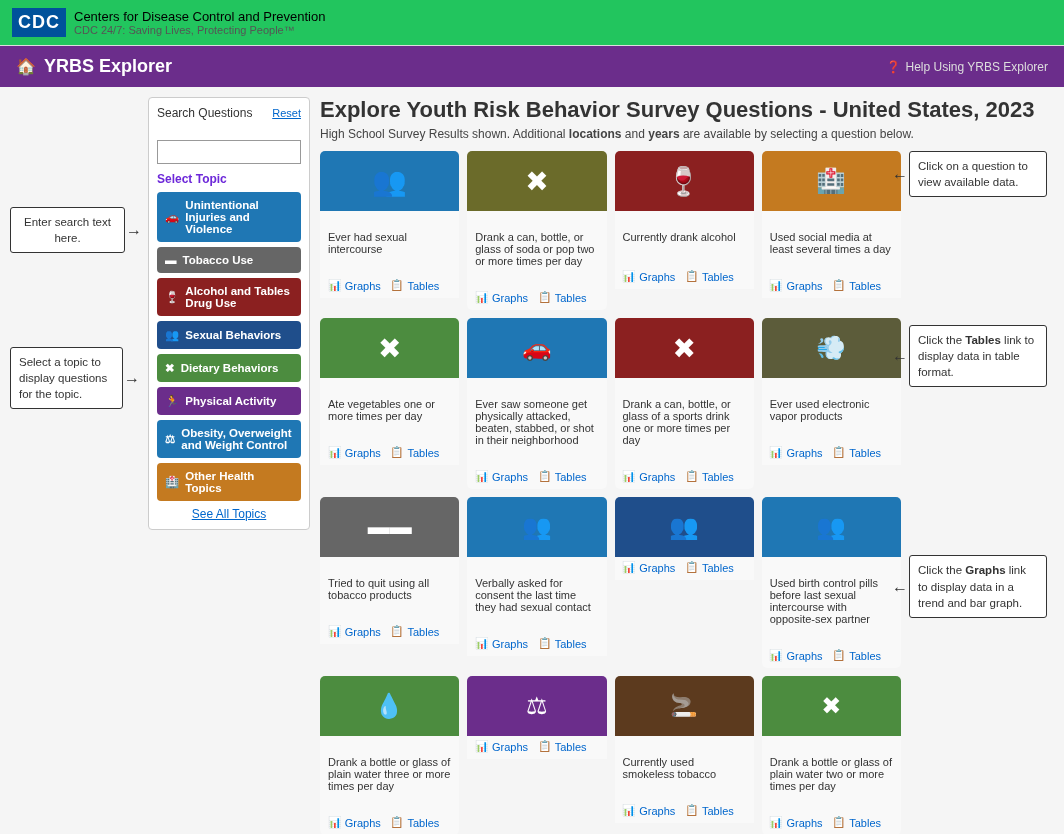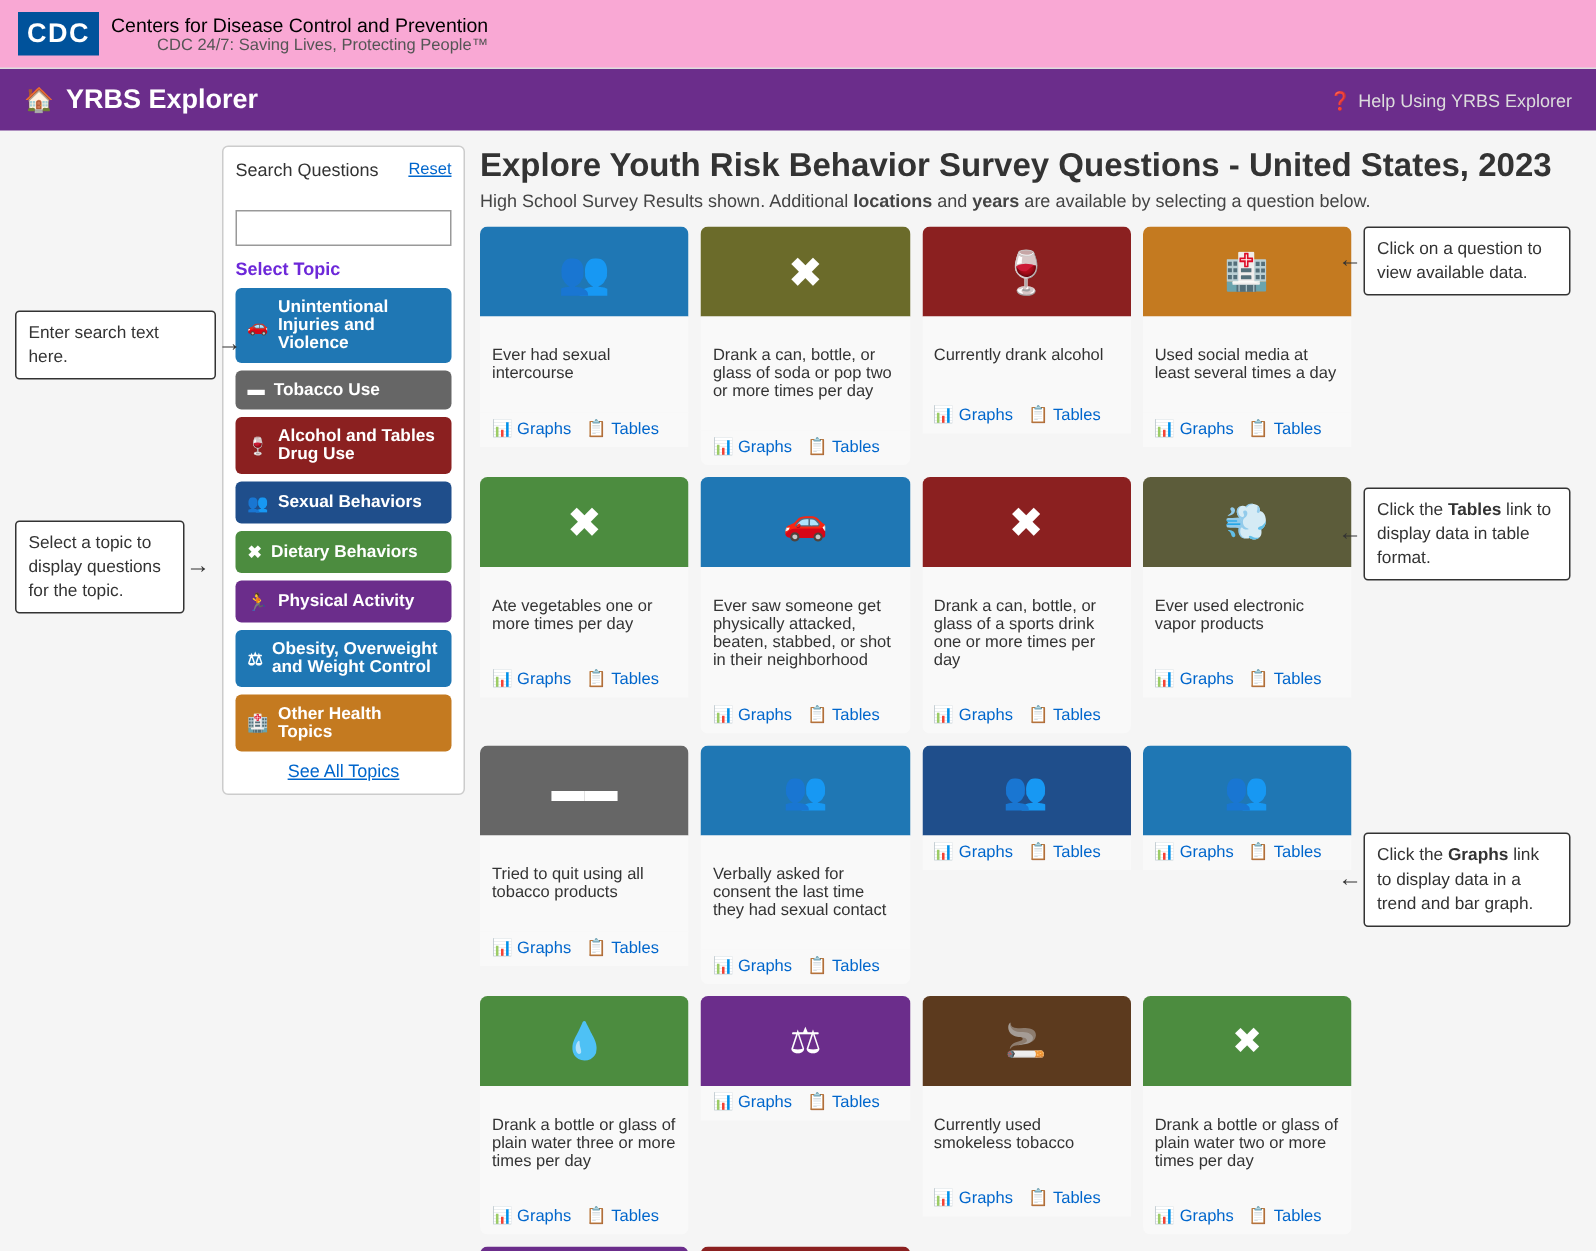--- a/index.html
+++ b/index.html
@@ -1,19 +1,19 @@
 <!DOCTYPE html>
 <html><head>
   <meta charset="utf-8">
   <style>
     * { box-sizing: border-box; margin: 0; padding: 0; }
     body { font-family: Arial, sans-serif; font-size: 13px; background: #f5f5f5; width: 1064px; }
 
     
-    .cdc-header { background: #f9a8d4; padding: 8px 12px; display: flex; align-items: center; border-bottom: 1px solid #ddd; text-align: right; }
+    .cdc-header { background: #22c55e; padding: 8px 12px; display: flex; align-items: center; border-bottom: 1px solid #ddd; }
     .cdc-logo-box { background: #00529B; color: #fff; font-weight: bold; font-size: 11px; padding: 4px 6px; margin-right: 8px; display: flex; align-items: center; }
     .cdc-logo-box .cdc-text { font-size: 18px; font-weight: 900; letter-spacing: 1px; }
 
     
     .nav-bar { background: #6b2d8b; color: #fff; padding: 10px 16px; display: flex; align-items: center; justify-content: space-between; }
     .nav-title { font-size: 18px; font-weight: bold; display: flex; align-items: center; gap: 8px; }
     .nav-help { font-size: 12px; color: #ddd; cursor: pointer; display: flex; align-items: center; gap: 4px; }
 
     
     .main-layout { display: flex; padding: 10px; gap: 10px; }
@@ -72,21 +72,21 @@
     <span>Help Using YRBS Explorer</span>
   </div>
 </div>
 
 <div class="main-layout">
 
   <div style="display:flex;gap:8px;align-items:flex-start;">
 
     <div style="width:130px;display:flex;flex-direction:column;gap:0;position:relative;">
 
-      <div class="annotation-box" style="width:134px;margin-top:110px;margin-bottom:8px;">
+      <div class="annotation-box" style="width:115px;margin-top:110px;margin-bottom:8px;text-align:center;">
         <span>Enter search text here.</span>
         <div style="position:absolute;right:-18px;top:50%;transform:translateY(-50%);font-size:16px;color:#333;">→</div>
       </div>
 
       <div class="annotation-box" style="width:113px;margin-top:250px;">
         <span>Select a topic to display questions for the topic.</span>
         <div style="position:absolute;right:-18px;top:50%;transform:translateY(-50%);font-size:16px;color:#333;">→</div>
       </div>
     </div>
 
@@ -262,20 +262,21 @@
           <div class="card-links">
             <span class="card-link">📊 <span>Graphs</span></span>
             <span class="card-link">📋 <span>Tables</span></span>
           </div>
         </div>
 
         <div class="card">
           <div class="card-icon-area" style="background:#1f77b4;">
               <span style="color:#fff;font-size:24px;">👥</span>
             </div>
+          <div class="card-body"><span>Used birth control pills before last sexual intercourse with opposite-sex partner</span></div>
           <div class="card-links">
             <span class="card-link">📊 <span>Graphs</span></span>
             <span class="card-link">📋 <span>Tables</span></span>
           </div>
         </div>
 
         <div class="card">
           <div class="card-icon-area" style="background:#4c8c3f;">
               <span style="color:#fff;font-size:24px;">💧</span>
             </div>

